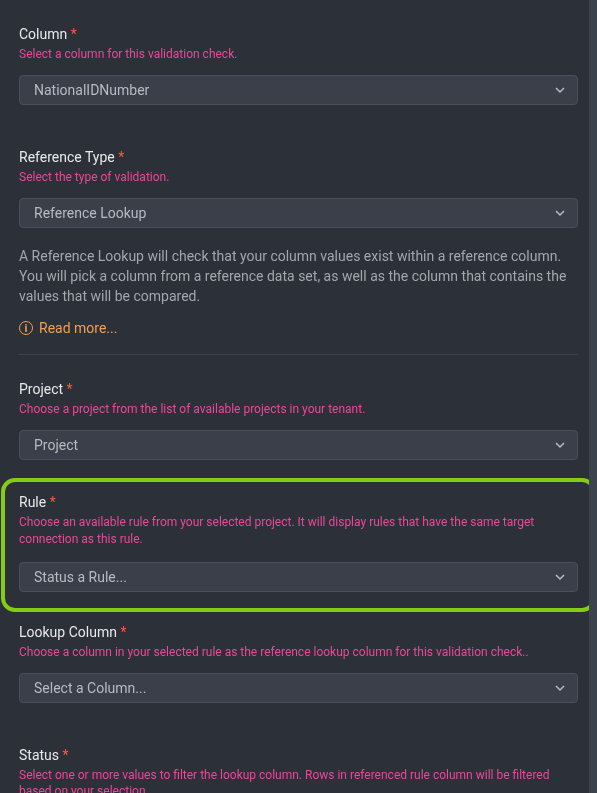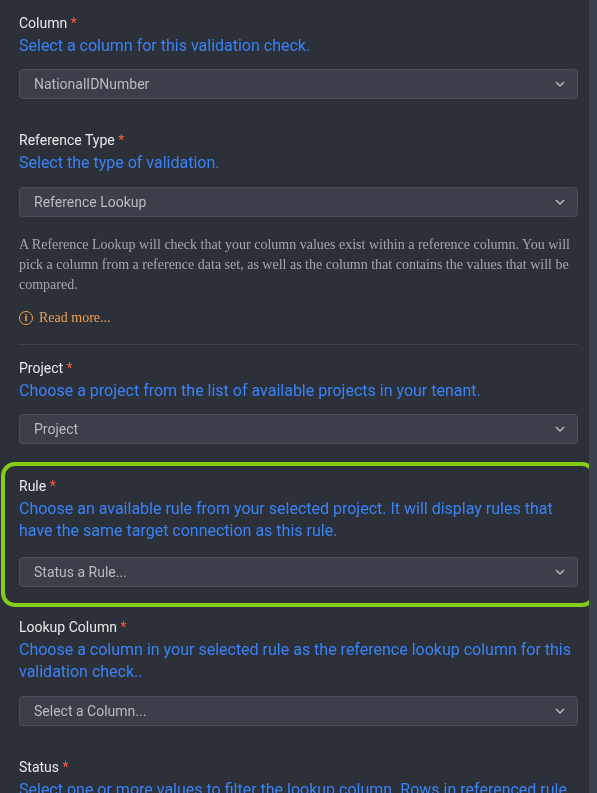--- a/index.html
+++ b/index.html
@@ -25,29 +25,29 @@
     height: 793px;
     background: #3d434d;
   }
   .field-block {
     margin-bottom: 18px;
   }
   .field-label {
     color: #e8e9eb;
     font-size: 14px;
     font-weight: 400;
-    padding-top: 15px;
+    padding-top: 26px;
   }
   .required {
     color: #ff5a3d;
     font-size: 14px;
   }
   .field-help {
-    color: #3b82f6;
-    font-size: 16px;
+    color: #ec4899;
+    font-size: 12px;
     margin-top: 4px;
     line-height: 1.4;
   }
   .select {
     display: flex;
     align-items: center;
     justify-content: space-between;
     width: 100%;
     height: 30px;
     background: #3a3f49;
@@ -63,21 +63,20 @@
   }
   .chevron {
     width: 10px;
     height: 10px;
     flex-shrink: 0;
   }
   .chevron svg { display: block; }
   .info-block {
     border-bottom: 1px solid #3d424c;
     padding-bottom: 18px;
-    font-family: Liberation Serif, serif;
   }
   .info-text {
     color: #a3a7ad;
     line-height: 1.45;
   }
   .readmore {
     display: inline-flex;
     align-items: center;
     gap: 6px;
     margin-top: 14px;

